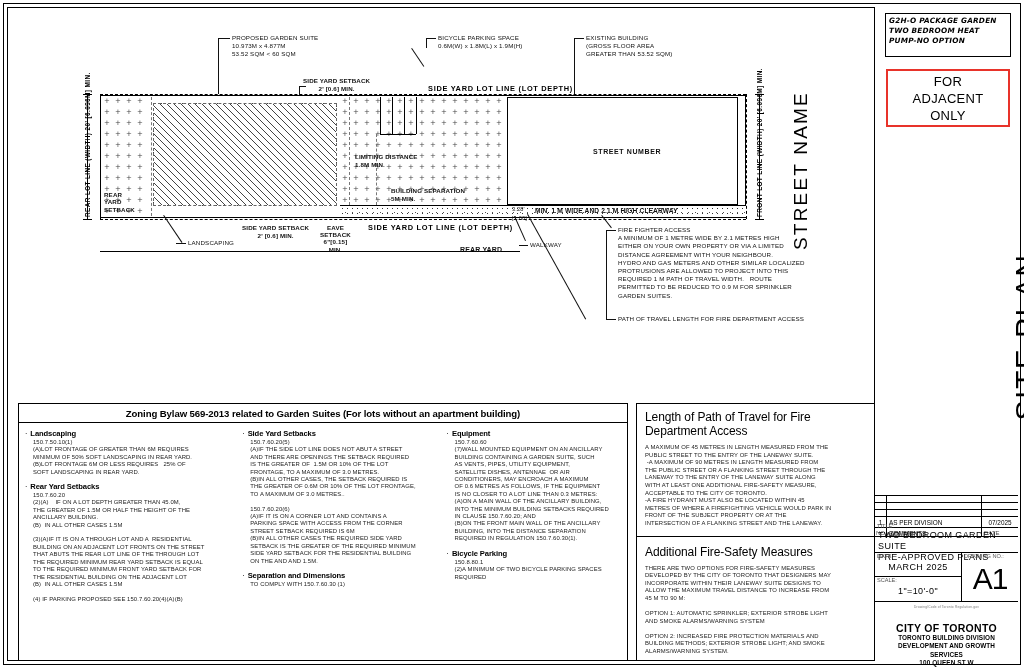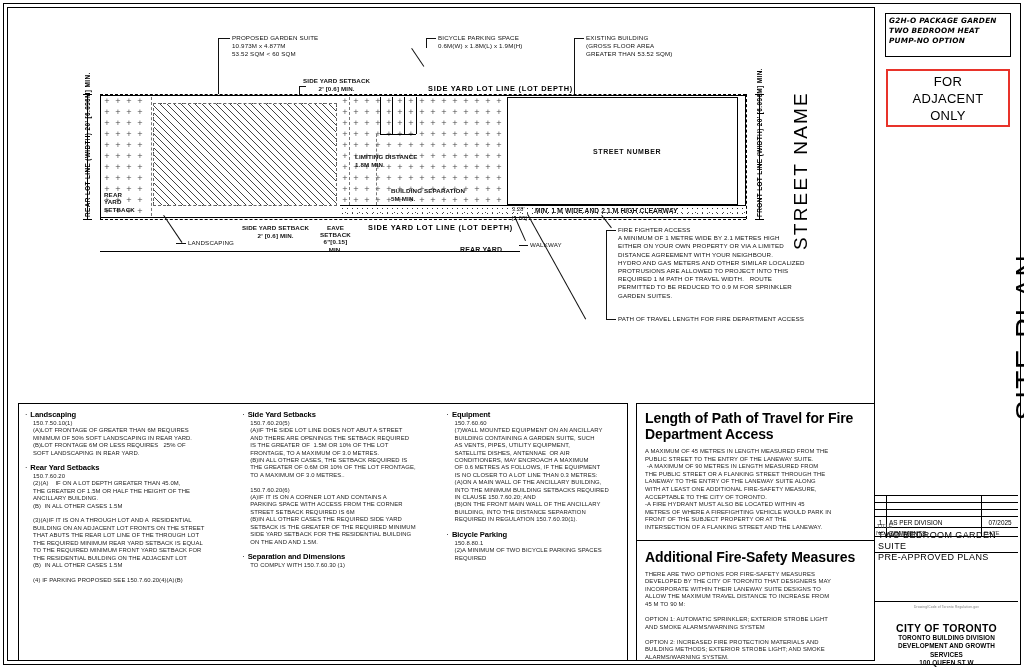--- a/index.html
+++ b/index.html
@@ -204,21 +204,21 @@
   .bl-body {
     font-size: 5.9px; line-height: 7.4px; letter-spacing: .08px;
     color: #222; padding-left: 8px; margin-top: 1px; white-space: pre-wrap;
   }
   .bl-row { display: flex; align-items: baseline; gap: 3px; }
 
   .fire-box {
     position: absolute; left: 636px; top: 403px; width: 240px; height: 258px;
     border: 1px solid #000; background: #fff; padding: 6px 8px;
   }
-  .fire-h { font-size: 14px; font-weight: 700; letter-spacing: -.1px; }
+  .fire-h { font-size: 12px; font-weight: 400; letter-spacing: -.1px; }
   .fire-b { font-size: 5.9px; line-height: 7.6px; letter-spacing: .1px;
     color: #222; white-space: pre-wrap; margin-top: 6px; }
   .fire-div { border-top: 1px solid #000; margin: 8px -8px 0; }
 </style>
 </head>
 <body>
 
 <div id="sheet">
   <div class="sheet-border"></div>
   <div class="sheet-border-inner"></div>
@@ -534,20 +534,21 @@
 PERMITTED TO BE REDUCED TO 0.9 M FOR SPRINKLER
 GARDEN SUITES.</div>
 
     <div class="lead lead-h" style="left:598px;top:311px;width:10px;"></div>
     <div class="ann" style="left:610px;top:307px;">PATH OF TRAVEL LENGTH FOR FIRE DEPARTMENT ACCESS</div>
     <div class="lead" style="left:520px;top:206px;width:120px;height:0.8px;transform:rotate(61deg);transform-origin:left top;"></div>
 
   </div>
 
   <div class="bylaw-box">
+    <div class="bylaw-title">Zoning Bylaw 569-2013 related to Garden Suites  (For lots without an apartment building)</div>
     <div class="bylaw-cols">
 
       <div class="bylaw-col bc1">
         <div class="bl-item">
           <div class="bl-row">
               <span class="bl-bullet">·</span>
             <span class="bl-head">Landscaping</span>
             </div>
           <div class="bl-body">150.7.50.10(1)
 (A)LOT FRONTAGE OF GREATER THAN 6M REQUIRES
@@ -716,20 +717,36 @@
         <div class="c3">DATE</div>
       </div>
     </div>
 
     <div class="tb-title">
       <div class="tb-mini">TITLE:</div>
       <div class="tb-title-txt">TWO BEDROOM GARDEN SUITE</div>
       <div class="tb-title-txt">PRE-APPROVED PLANS</div>
     </div>
 
+    <div class="tb-dsbox">
+      <div class="tb-ds-left">
+        <div class="tb-ds-date">
+          <div class="tb-mini">DATE:</div>
+          <div class="tb-ds-val">MARCH 2025</div>
+        </div>
+        <div class="tb-ds-scale">
+          <div class="tb-mini">SCALE:</div>
+          <div class="tb-ds-val">1"=10'-0"</div>
+        </div>
+      </div>
+      <div class="tb-ds-right">
+        <div class="tb-mini">DRAWING NO.:</div>
+        <div class="tb-dwgno">A1</div>
+      </div>
+    </div>
 
     <div class="tb-logo">
       <div class="tb-logo-fine">Drawing/Code of Toronto Regulation.gov</div>
       <div class="tb-city">CITY OF TORONTO</div>
       <div class="tb-dept">TORONTO BUILDING DIVISION</div>
       <div class="tb-dept">DEVELOPMENT AND GROWTH</div>
       <div class="tb-dept">SERVICES</div>
       <div class="tb-dept">100 QUEEN ST W</div>
       <div class="tb-dept">TORONTO, ON, M5H 2N2</div>
     </div>

